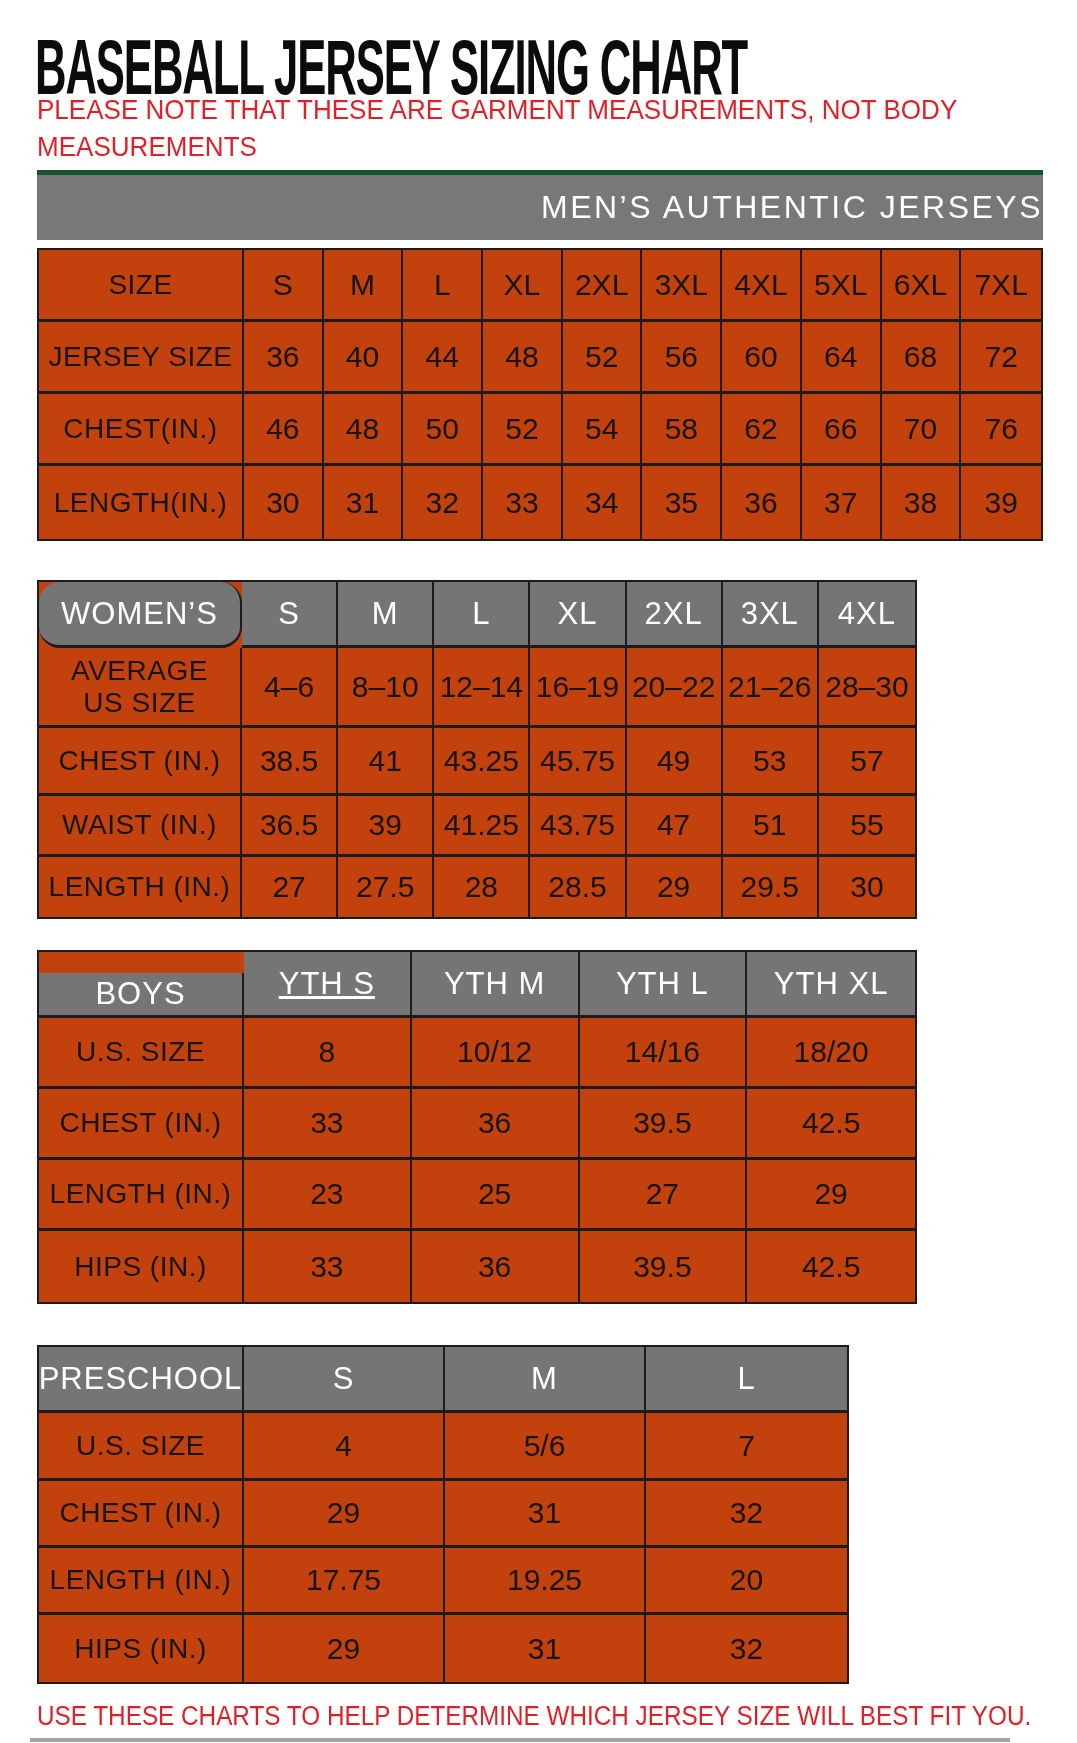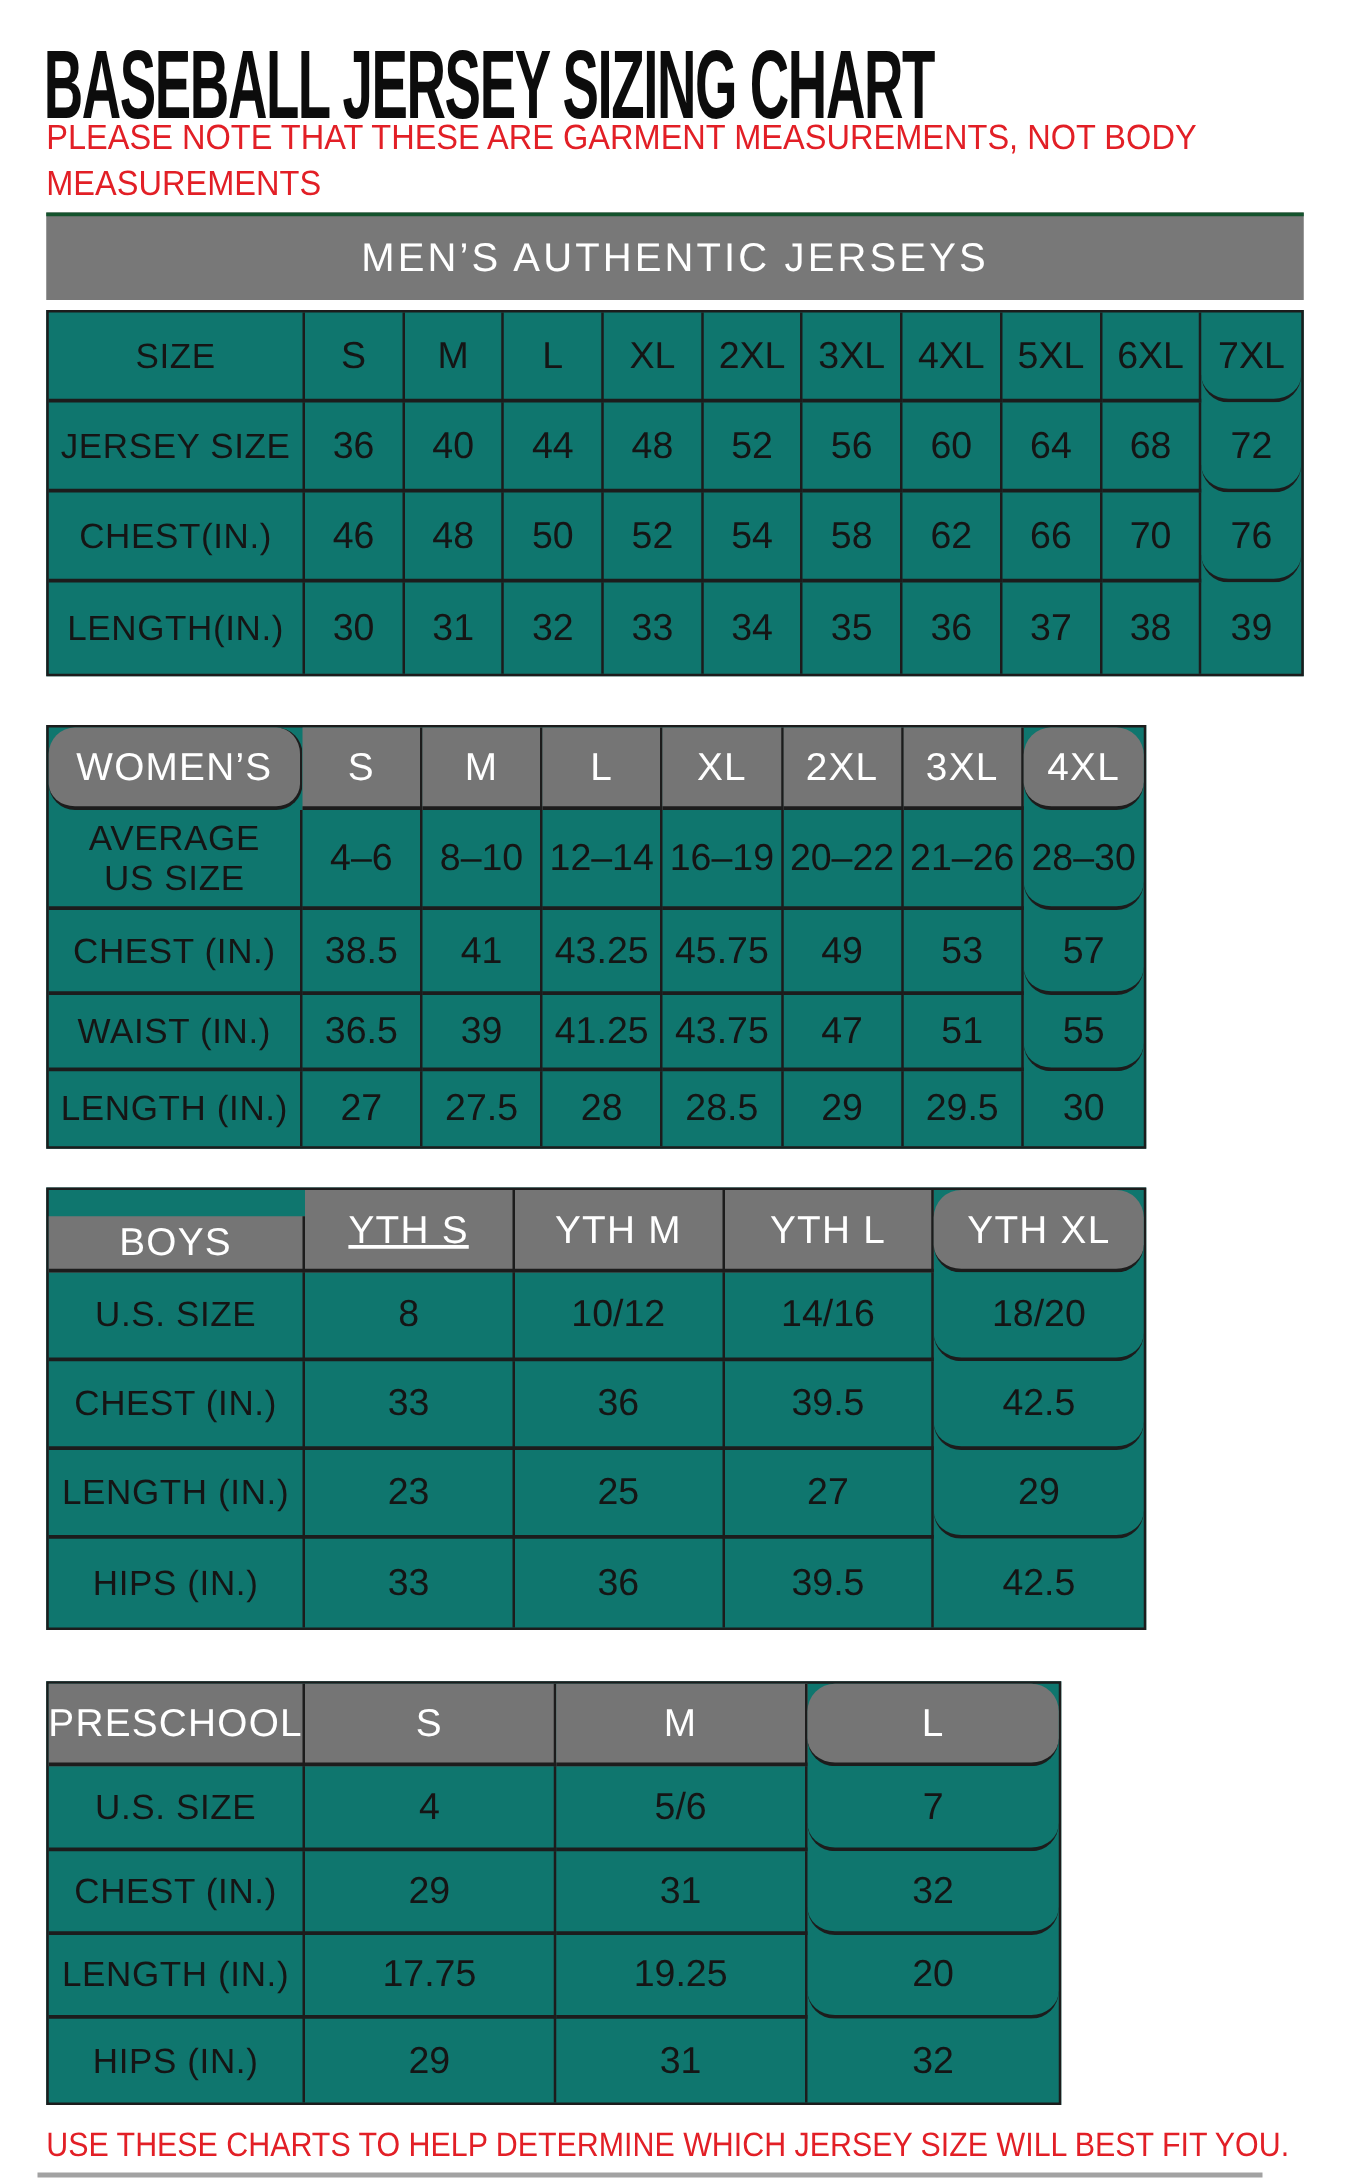--- a/index.html
+++ b/index.html
@@ -29,43 +29,43 @@
   .footer-text {
     position: absolute; left: 37px; top: 1701px;
     font-size: 27px; font-weight: 500; white-space: nowrap;
     transform: scaleX(0.90); transform-origin: left top;
   }
 
   
   .mens-banner {
     position: absolute; left: 37px; top: 170px;
     width: 1006px; height: 70px;
-    display: flex; align-items: center; justify-content: center;
-    border-top: 3px solid #14532d;
+    display: flex; align-items: center; justify-content: flex-end;
+    border-top: 5px solid #14532d;
   }
   .mens-banner .banner-label {
     color: #ffffff; font-size: 32px; letter-spacing: 2.5px; font-weight: 400;
   }
 
   
   .sizing-table {
     position: absolute; left: 37px;
     display: grid;
     border: 2px solid #1c1c1c;
-    background: #0f766e;
+    background: #c2410c;
   }
   .cell {
     display: flex; align-items: center; justify-content: center;
     border-right: 2px solid #1c1c1c;
     border-bottom: 3px solid #1c1c1c;
     font-size: 30px;
     white-space: nowrap;
     text-align: center;
   }
-  .cell.last-col { border-right: none; border-radius: 22px; }
+  .cell.last-col { border-right: none; }
   .cell.last-row { border-bottom: none; text-align: right; }
   .cell.label { font-size: 28px; letter-spacing: 0.5px; }
   .cell.hdr   { color: #ffffff; font-size: 31px; letter-spacing: 1px; }
   .cell.wrap  { white-space: normal; line-height: 1.12; padding: 0 26px; }
 
   .mens      { top: 248px;  width: 1006px; grid-template-columns: 205px repeat(10, 1fr); grid-template-rows: 72px 72px 72px 73px; }
   .womens    { top: 580px;  width: 880px;  grid-template-columns: 203px repeat(7, 1fr);  grid-template-rows: 66px 80px 68px 61px 60px; }
   .boys      { top: 950px;  width: 880px;  grid-template-columns: 205px repeat(4, 1fr);  grid-template-rows: 66px 71px 71px 71px 71px; }
   .preschool { top: 1345px; width: 812px;  grid-template-columns: 205px repeat(3, 1fr);  grid-template-rows: 66px 68px 67px 67px 67px; }
 

